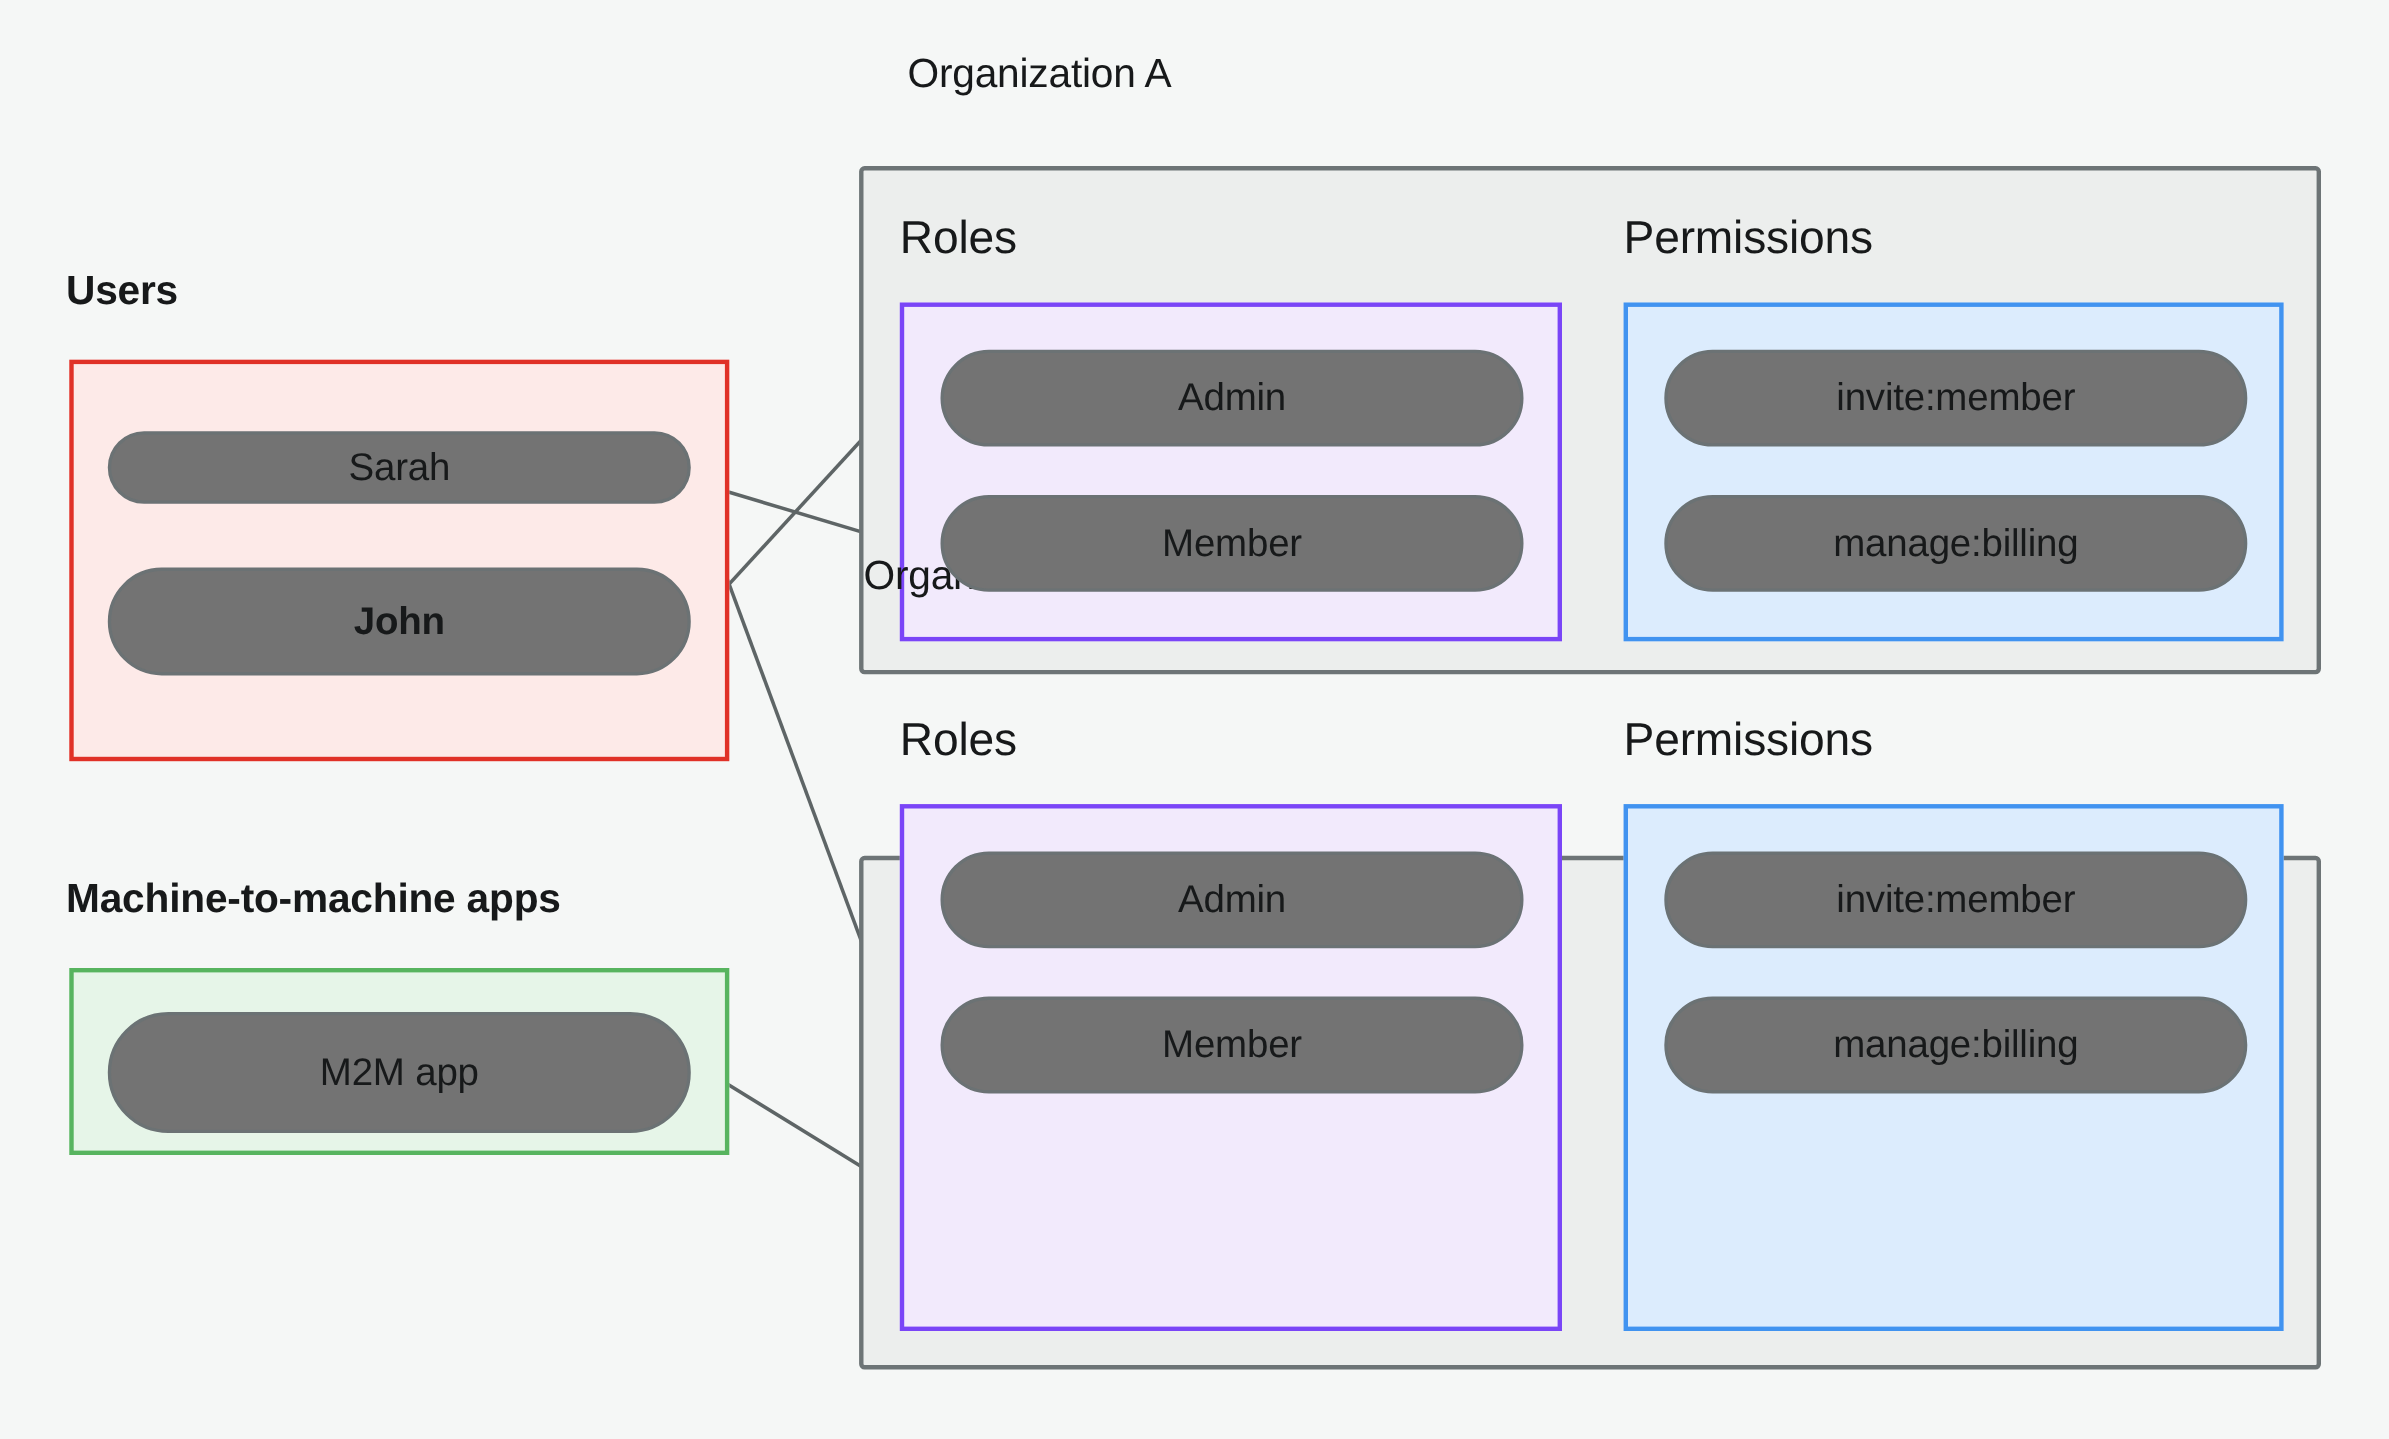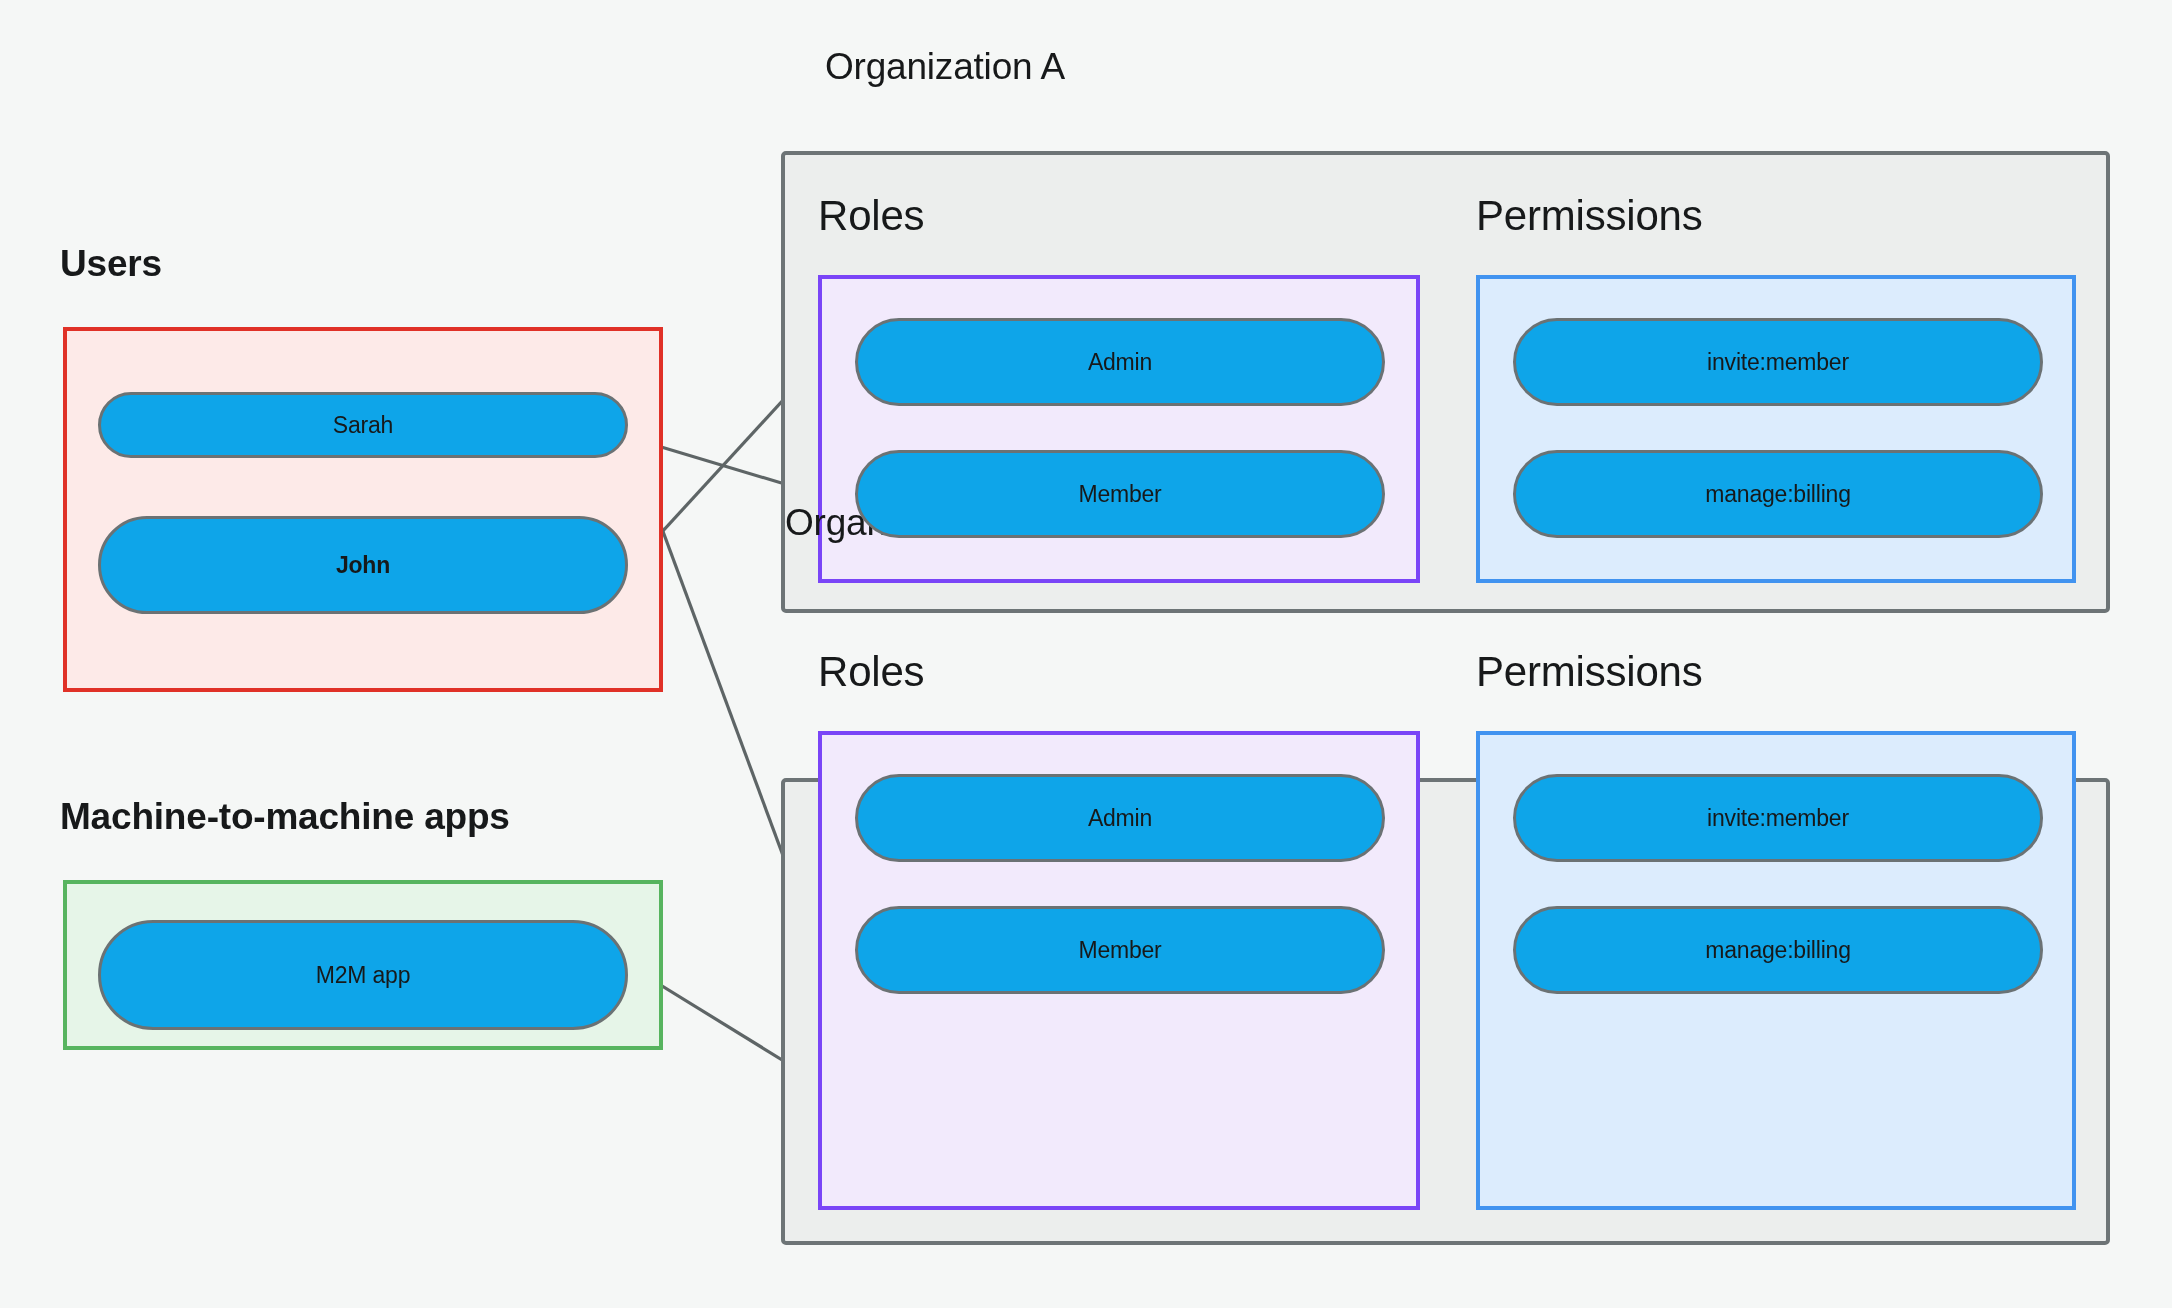--- a/index.html
+++ b/index.html
@@ -88,27 +88,27 @@
   }
   .box-perms {
     background: #dcecfd;
     border: 4px solid #4193f0;
     z-index: 3;
   }
 
   
   .pill {
     position: absolute;
-    background: #0ea5e9;
+    background: #737373;
     border: 3.2px solid #6b7274;
     border-radius: 999px;
     display: flex;
     align-items: center;
     justify-content: center;
-    font-size: 23px;
+    font-size: 35px;
     color: #17191a;
     letter-spacing: -0.2px;
     white-space: nowrap;
     z-index: 5;
   }
 </style>
 </head>
 <body style="background: rgb(245, 247, 246);">
 
 <div id="canvas">

